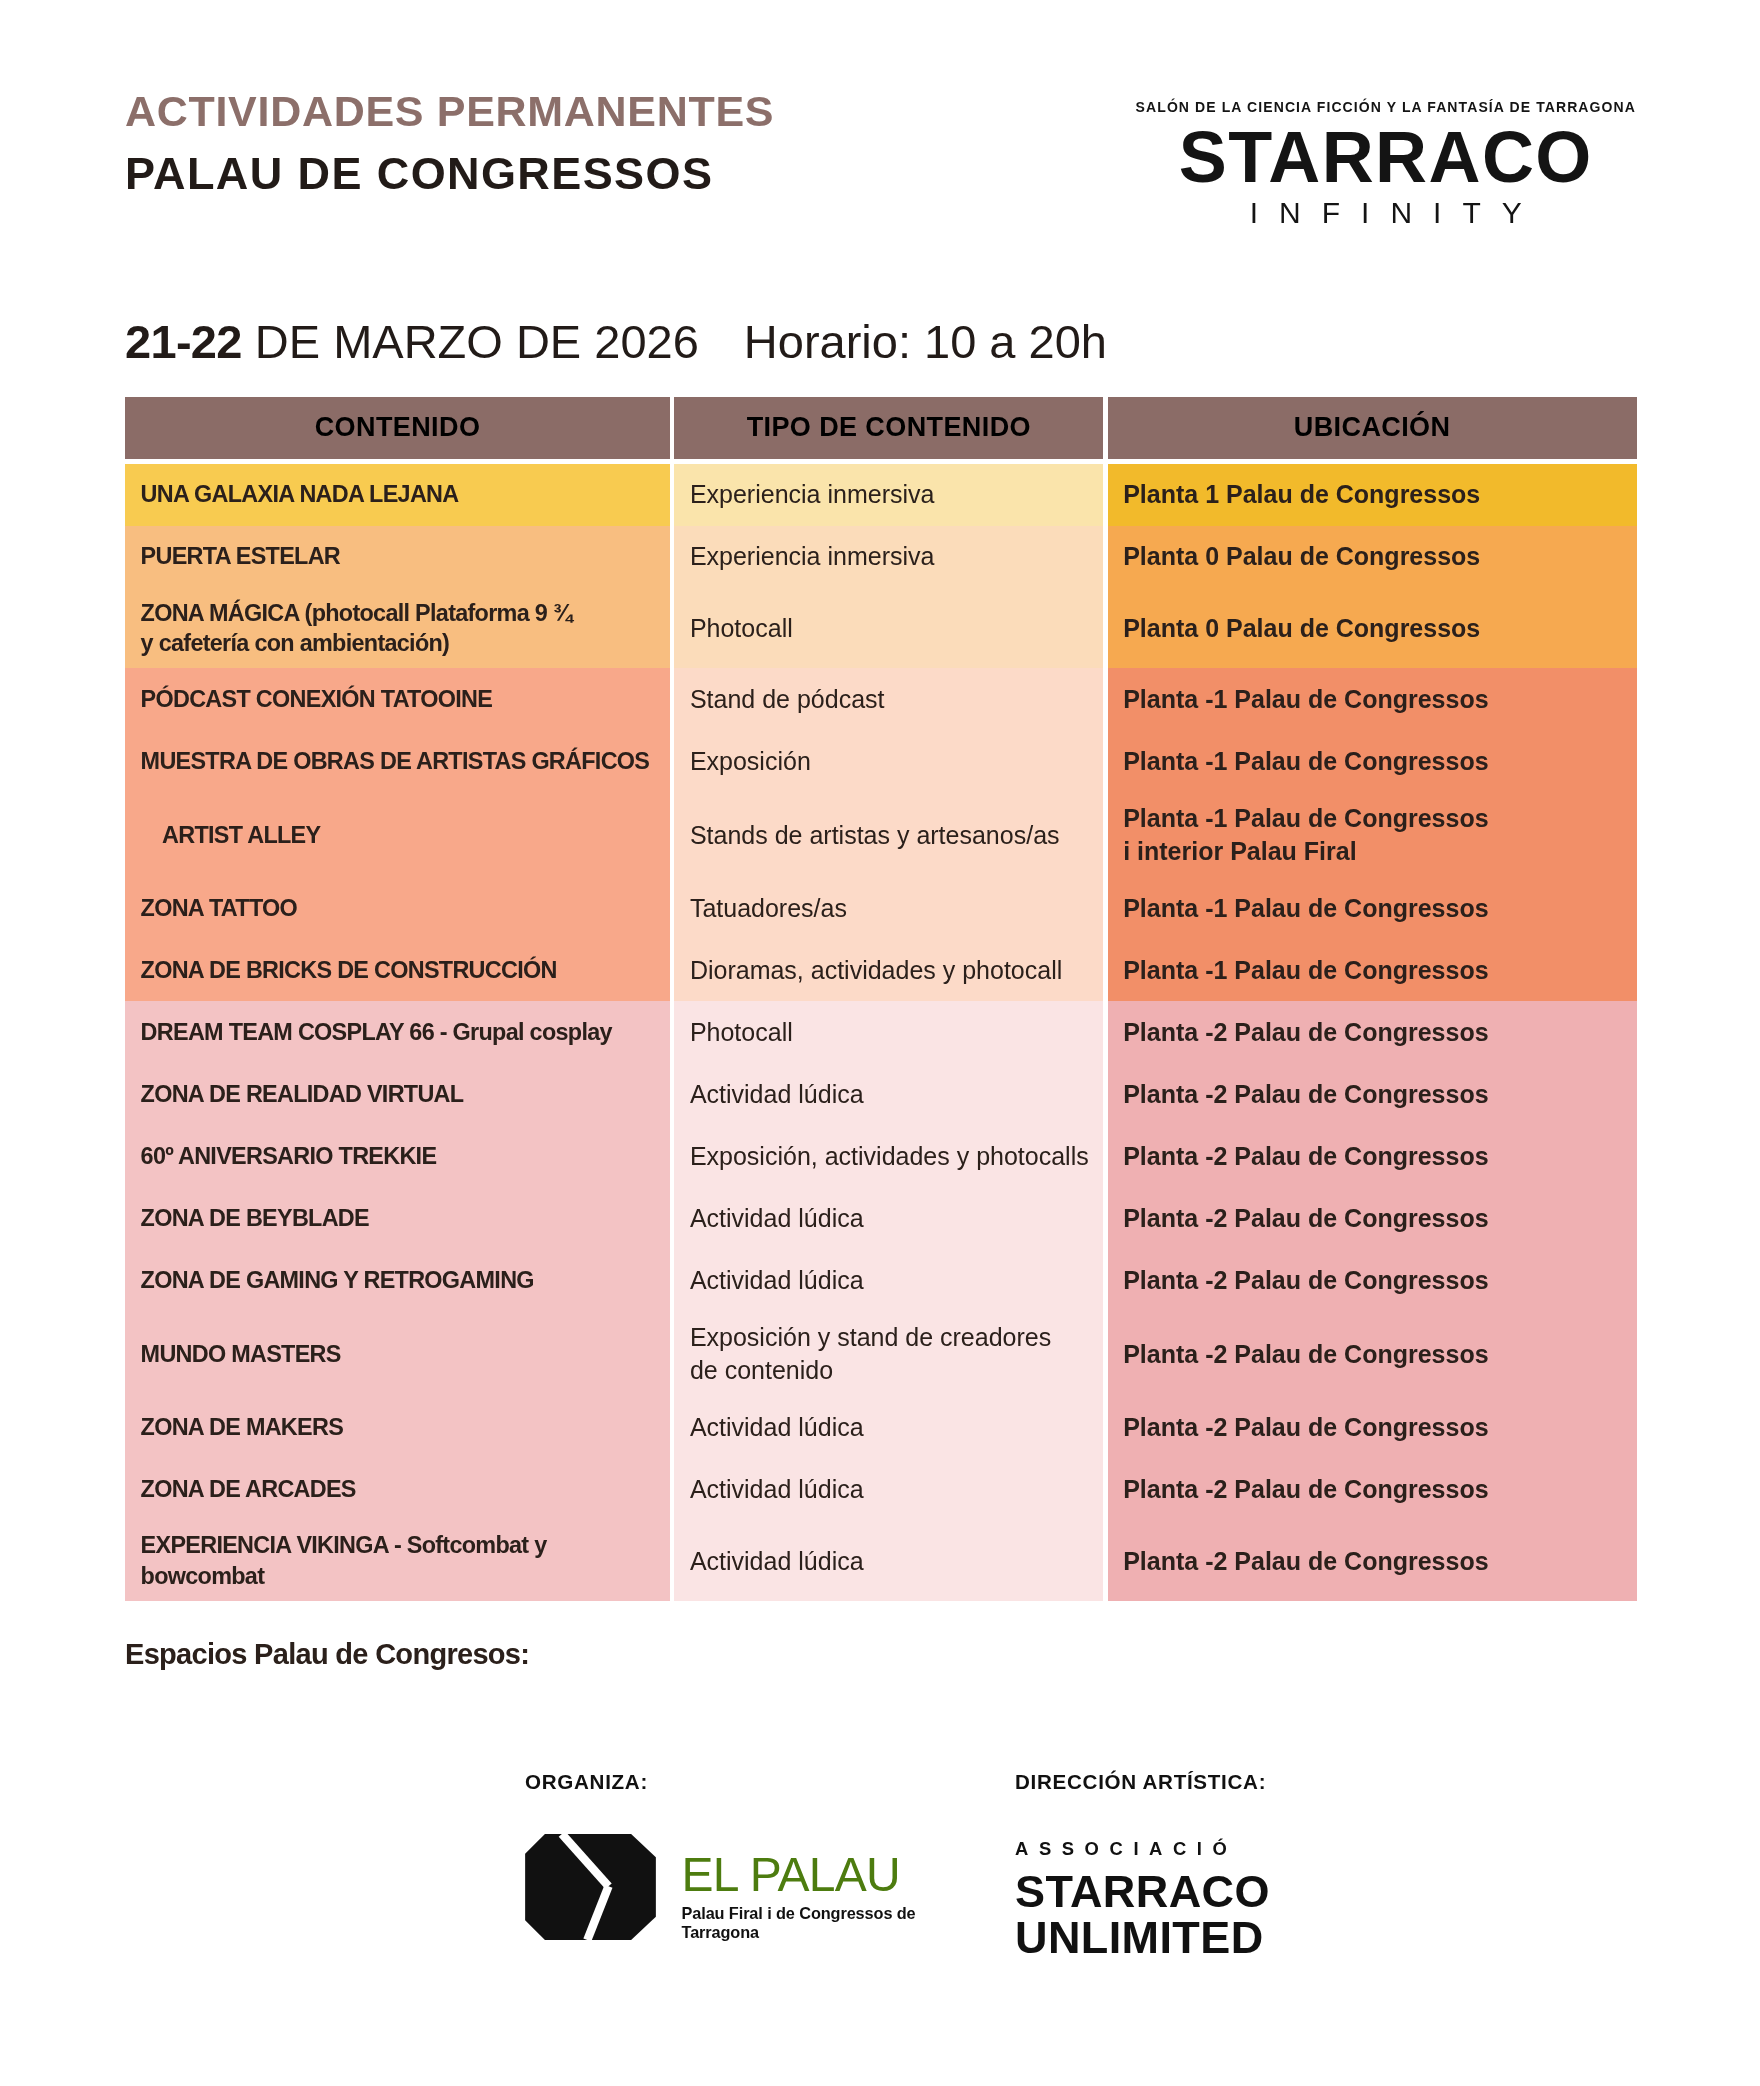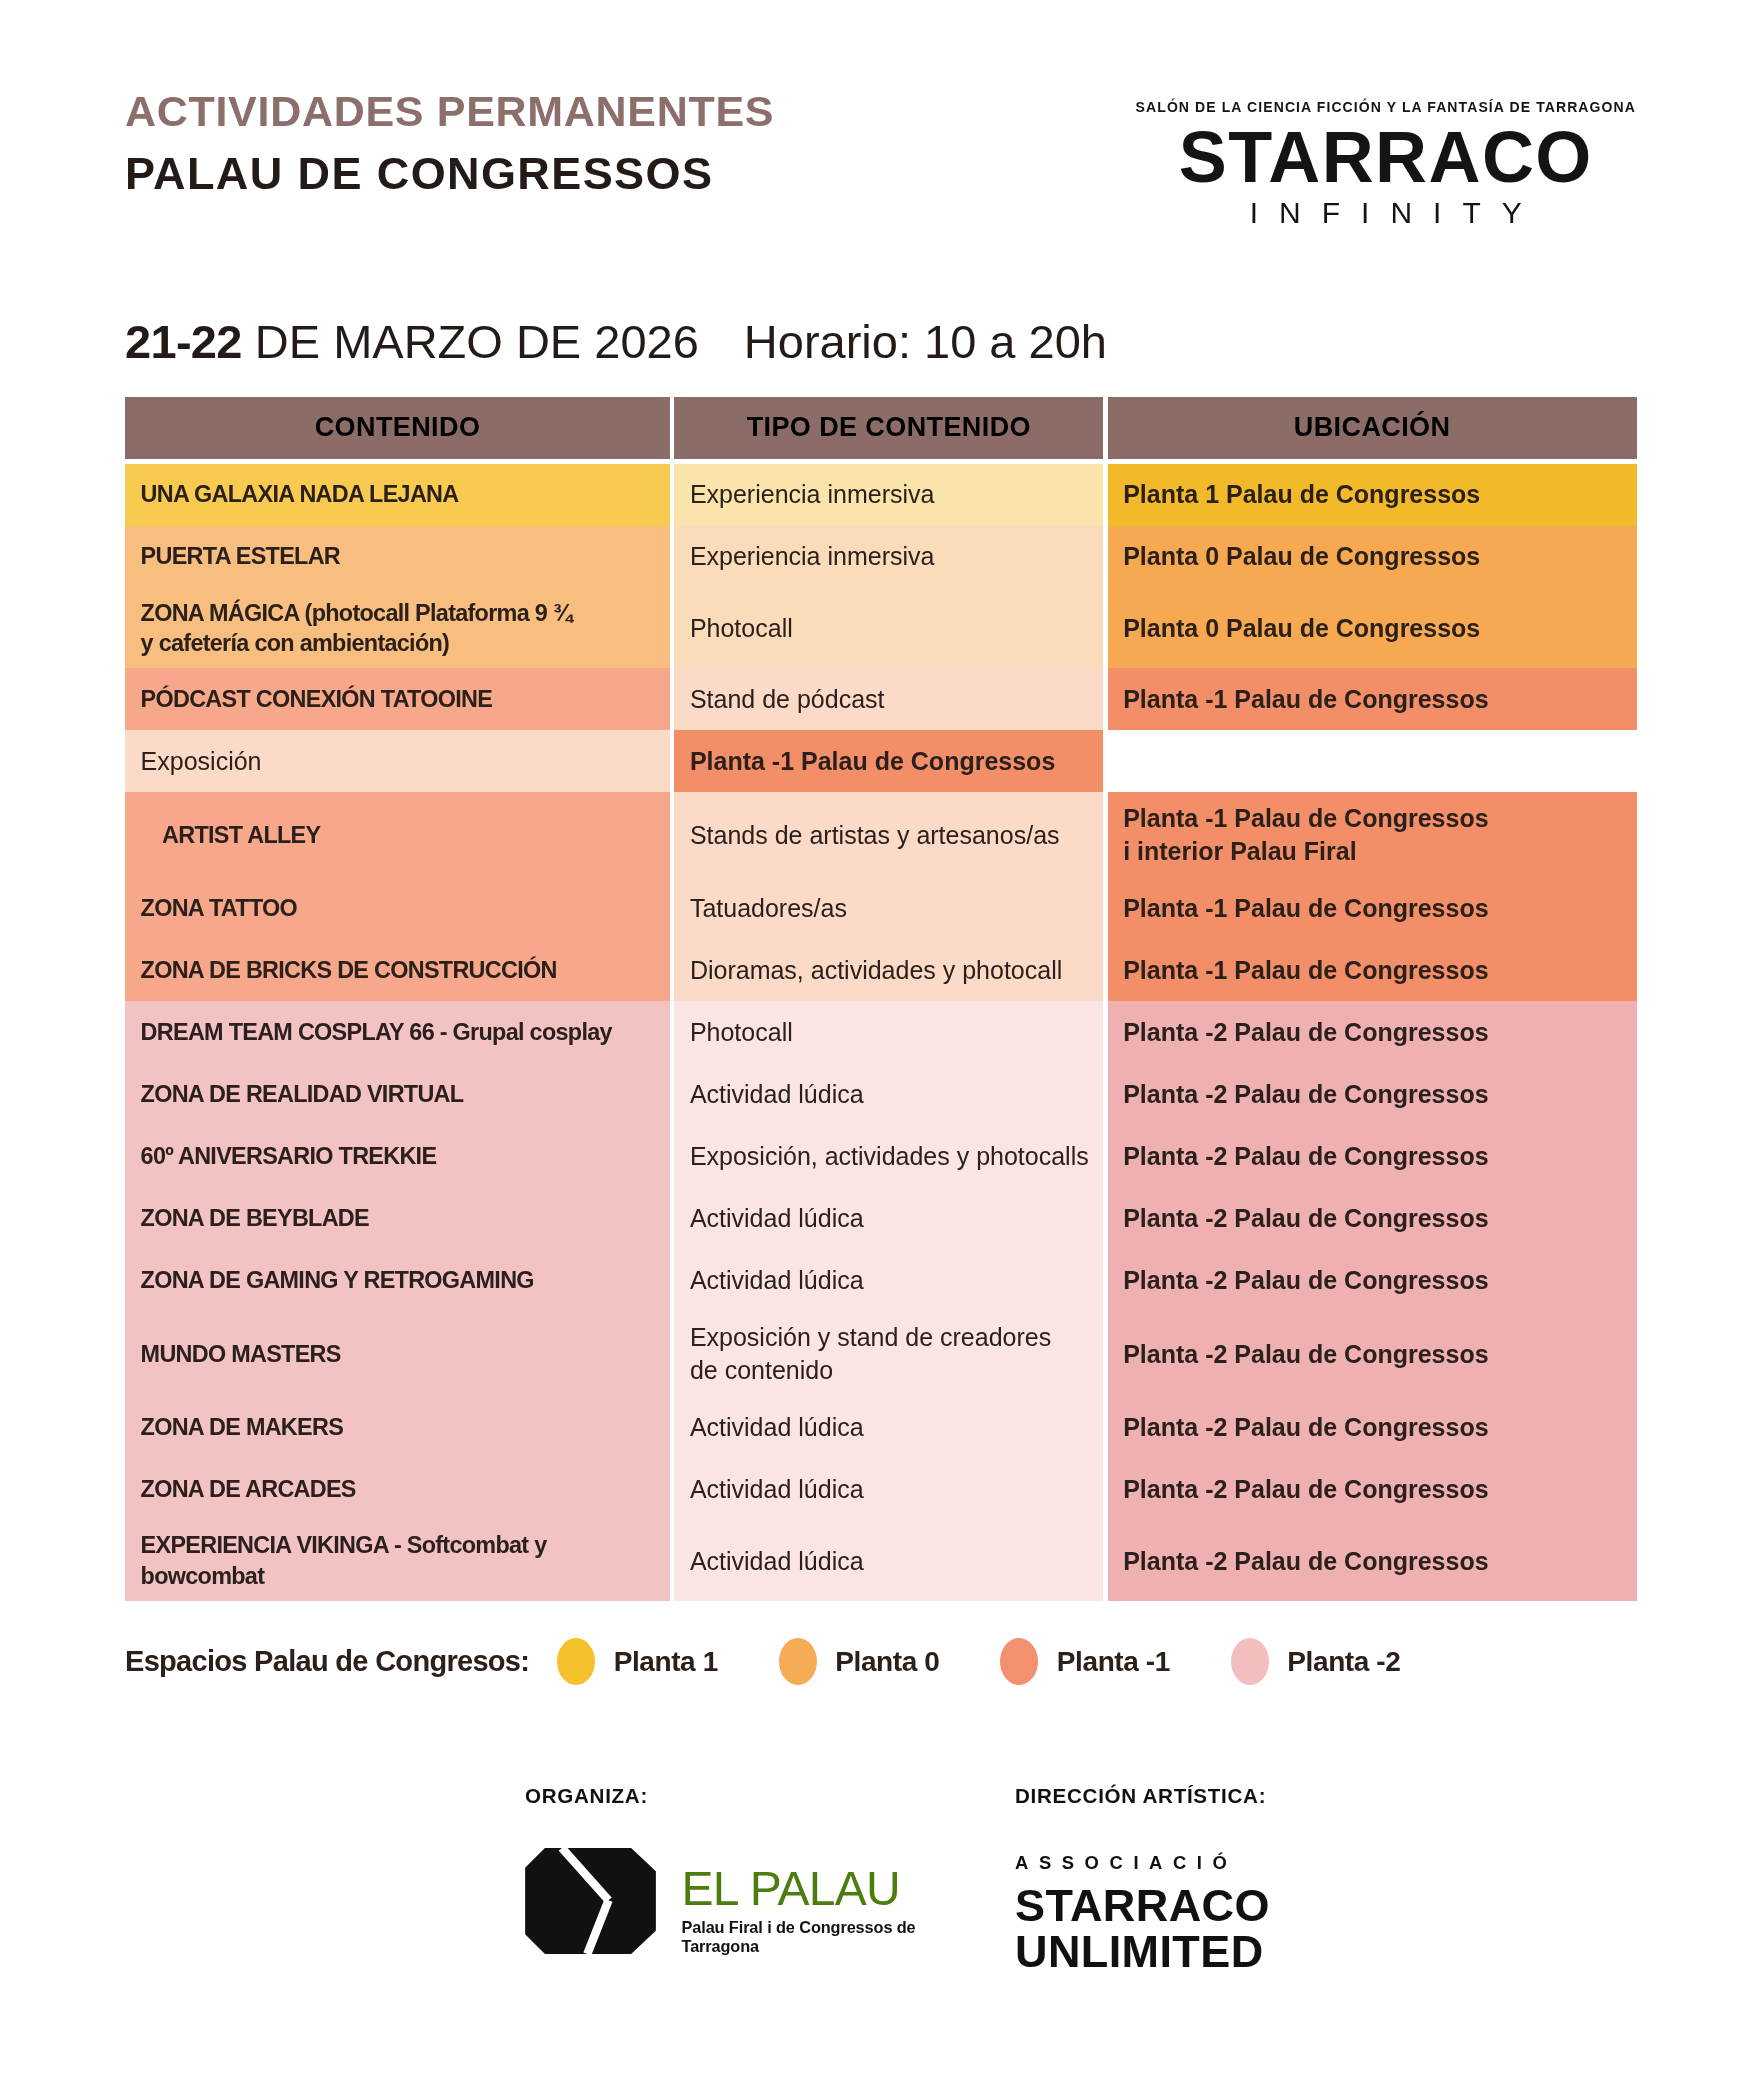--- a/index.html
+++ b/index.html
@@ -97,20 +97,21 @@
 y cafetería con ambientación)</div>
           <div class="cell col2" style="background: rgb(251, 220, 186);">Photocall</div>
           <div class="cell col3" style="background: rgb(246, 169, 80);">Planta 0 Palau de Congressos</div>
         </div>
         <div class="trow">
           <div class="cell col1" style="background: rgb(248, 168, 138);">PÓDCAST CONEXIÓN TATOOINE</div>
           <div class="cell col2" style="background: rgb(252, 218, 200);">Stand de pódcast</div>
           <div class="cell col3" style="background: rgb(242, 143, 104);">Planta -1 Palau de Congressos</div>
         </div>
         <div class="trow">
+          <div class="cell col1" style="background: rgb(248, 168, 138);">MUESTRA DE OBRAS DE ARTISTAS GRÁFICOS</div>
           <div class="cell col2" style="background: rgb(252, 218, 200);">Exposición</div>
           <div class="cell col3" style="background: rgb(242, 143, 104);">Planta -1 Palau de Congressos</div>
         </div>
         <div class="trow">
           <div class="cell col1" style="background: rgb(248, 168, 138); padding-left: 37px;">ARTIST ALLEY</div>
           <div class="cell col2" style="background: rgb(252, 218, 200);">Stands de artistas y artesanos/as</div>
           <div class="cell col3" style="background: rgb(242, 143, 104);">Planta -1 Palau de Congressos
 i interior Palau Firal</div>
         </div>
         <div class="trow">
@@ -167,38 +168,20 @@
         <div class="trow">
           <div class="cell col1" style="background: rgb(243, 195, 196);">EXPERIENCIA VIKINGA - Softcombat y bowcombat</div>
           <div class="cell col2" style="background: rgb(250, 228, 228);">Actividad lúdica</div>
           <div class="cell col3" style="background: rgb(239, 176, 178);">Planta -2 Palau de Congressos</div>
         </div>
       </div>
   </div>
 
   <div class="legend">
     <span class="llead">Espacios Palau de Congresos:</span>
-    <span id="legend-items" style="display:flex;align-items:center;">
-        <span class="litem">
-          <span class="swatch" style="background: rgb(245, 194, 44);"></span>
-          <span class="llabel">Planta 1</span>
-        </span>
-        <span class="litem">
-          <span class="swatch" style="background: rgb(246, 171, 85);"></span>
-          <span class="llabel">Planta 0</span>
-        </span>
-        <span class="litem">
-          <span class="swatch" style="background: rgb(242, 144, 112);"></span>
-          <span class="llabel">Planta -1</span>
-        </span>
-        <span class="litem">
-          <span class="swatch" style="background: rgb(242, 190, 190);"></span>
-          <span class="llabel">Planta -2</span>
-        </span>
-      </span>
   </div>
 
   <div class="footer">
     <div class="fcol-left">
       <div class="flabel">ORGANIZA:</div>
       <div class="palau-row">
         <span class="palau-icon">
           <svg width="131" height="106" viewBox="0 0 185 150" xmlns="http://www.w3.org/2000/svg">
             <path d="M28 0 L150 0 L185 33 L185 117 L150 150 L28 150 L0 122 L0 28 Z" fill="#111111"></path>
             <path d="M52 0 L118 74" stroke="#ffffff" stroke-width="12" fill="none"></path>

